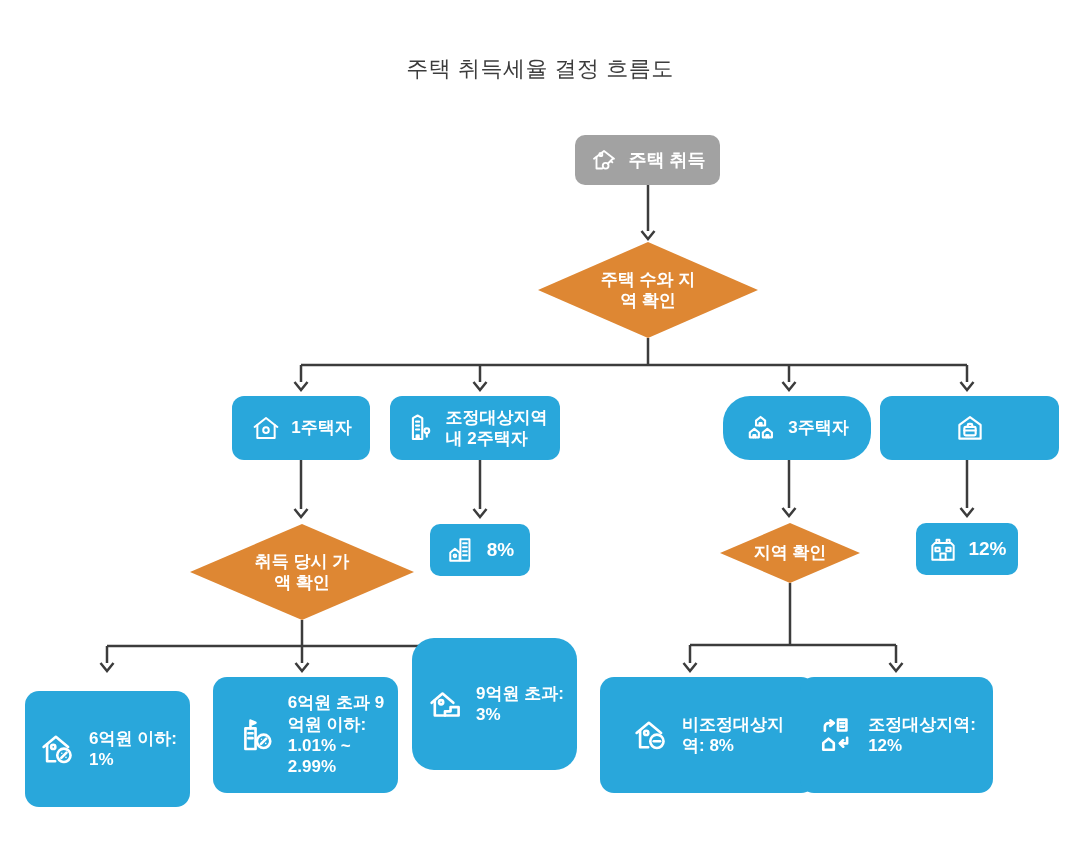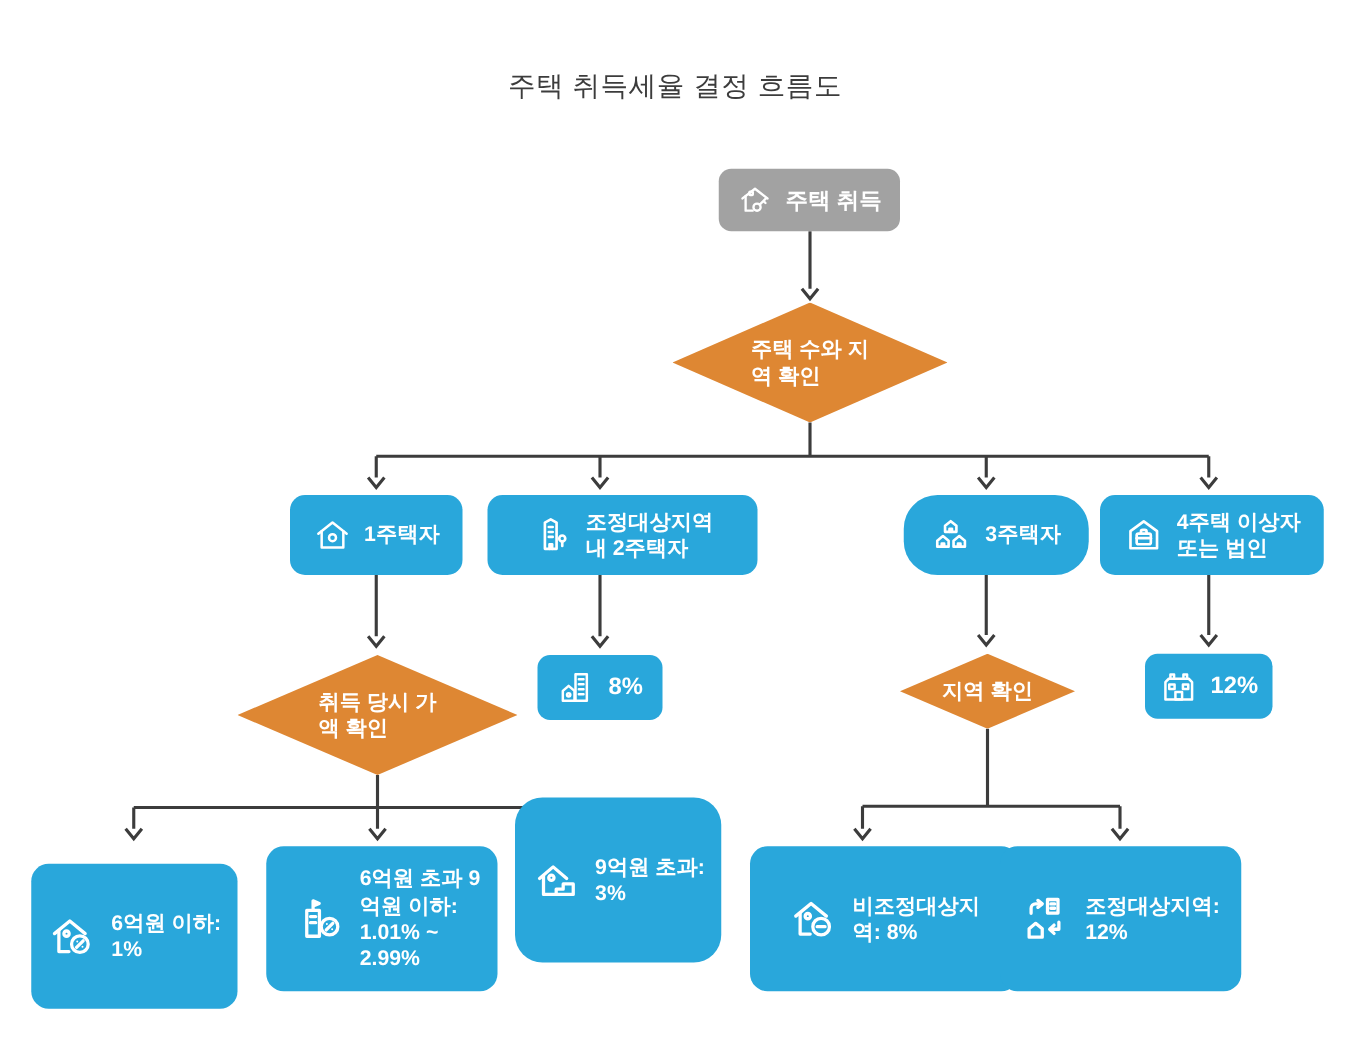--- a/index.html
+++ b/index.html
@@ -8,21 +8,21 @@
   .title{position:absolute;top:54px;left:0;width:100%;text-align:center;
          font-size:22px;color:#3c3c3c;letter-spacing:.5px;}
   .connectors{position:absolute;left:0;top:0;width:1080px;height:842px;z-index:0;}
   .node{position:absolute;display:flex;align-items:center;justify-content:center;
         gap:9px;color:#ffffff;font-weight:bold;box-sizing:border-box;z-index:1;padding:6px 10px;}
   .rect{border-radius:12px;background:#29a7db;}
   .gray{background:#a2a2a2;border-radius:10px;}
   .blue{background:#29a7db;}
   .diamond{clip-path:polygon(50% 0,100% 50%,50% 100%,0 50%);background:#de8733;padding:0;}
   .label{white-space:pre-line;line-height:1.26;font-size:17px;text-align:left;}
-  .label.center{text-align:left;}
+  .label.center{text-align:center;}
   .big{font-size:19px;}
   .icon{display:flex;align-items:center;flex:0 0 auto;}
   .icon svg{stroke:#ffffff;fill:none;stroke-width:1.5;stroke-linecap:round;stroke-linejoin:round;}
 </style>
 </head>
 <body>
 
 <div class="stage">
 
   <div class="title">주택 취득세율 결정 흐름도</div>
@@ -90,21 +90,21 @@
     <span class="icon">
       <svg width="32" height="32" viewBox="0 0 24 24">
         <path d="M3.5 11.2 L12 4.5 L20.5 11.2"></path>
         <path d="M5.5 9.7 V19.5 H18.5 V9.7"></path>
         <circle cx="12" cy="13.6" r="2.1"></circle>
       </svg>
     </span>
     <span class="label center">1주택자</span>
   </div>
 
-  <div class="node rect blue" style="left:390px;top:396px;width:216px;height:64px;">
+  <div class="node rect blue" style="left:390px;top:396px;width:170px;height:64px;">
     <span class="icon">
       <svg width="34" height="34" viewBox="0 0 24 24">
         <path d="M7 5 L10.3 3.2 L13.6 5 V19.8 H7 Z"></path>
         <path d="M9.2 7.5 h2.2 M9.2 10.3 h2.2 M9.2 13.1 h2.2"></path>
         <path d="M9.6 19.8 v-2.6 h1.5 v2.6"></path>
         <circle cx="16.8" cy="14" r="1.7"></circle>
         <path d="M16.8 15.7 V18.2"></path>
       </svg>
     </span>
     <span class="label">조정대상지역
@@ -127,22 +127,20 @@
 
   <div class="node rect blue" style="left:880px;top:396px;width:179px;height:64px;">
     <span class="icon">
       <svg width="34" height="34" viewBox="0 0 24 24">
         <path d="M4.5 9.8 L12 4.3 L19.5 9.8 V19.5 H4.5 Z"></path>
         <rect x="8" y="11.2" width="8" height="6" rx="1"></rect>
         <path d="M10.4 11.2 V10.1 a1 1 0 0 1 1-1 h1.2 a1 1 0 0 1 1 1 V11.2"></path>
         <path d="M8 13.8 h8"></path>
       </svg>
     </span>
-    <span class="label">4주택 이상자
-또는 법인</span>
   </div>
 
   <div class="node diamond" style="left:190px;top:524px;width:224px;height:96px;">
     <span class="label center">취득 당시 가
 액 확인</span>
   </div>
 
   <div class="node rect blue" style="left:430px;top:524px;width:100px;height:52px;border-radius:10px;">
     <span class="icon">
       <svg width="32" height="32" viewBox="0 0 24 24">

